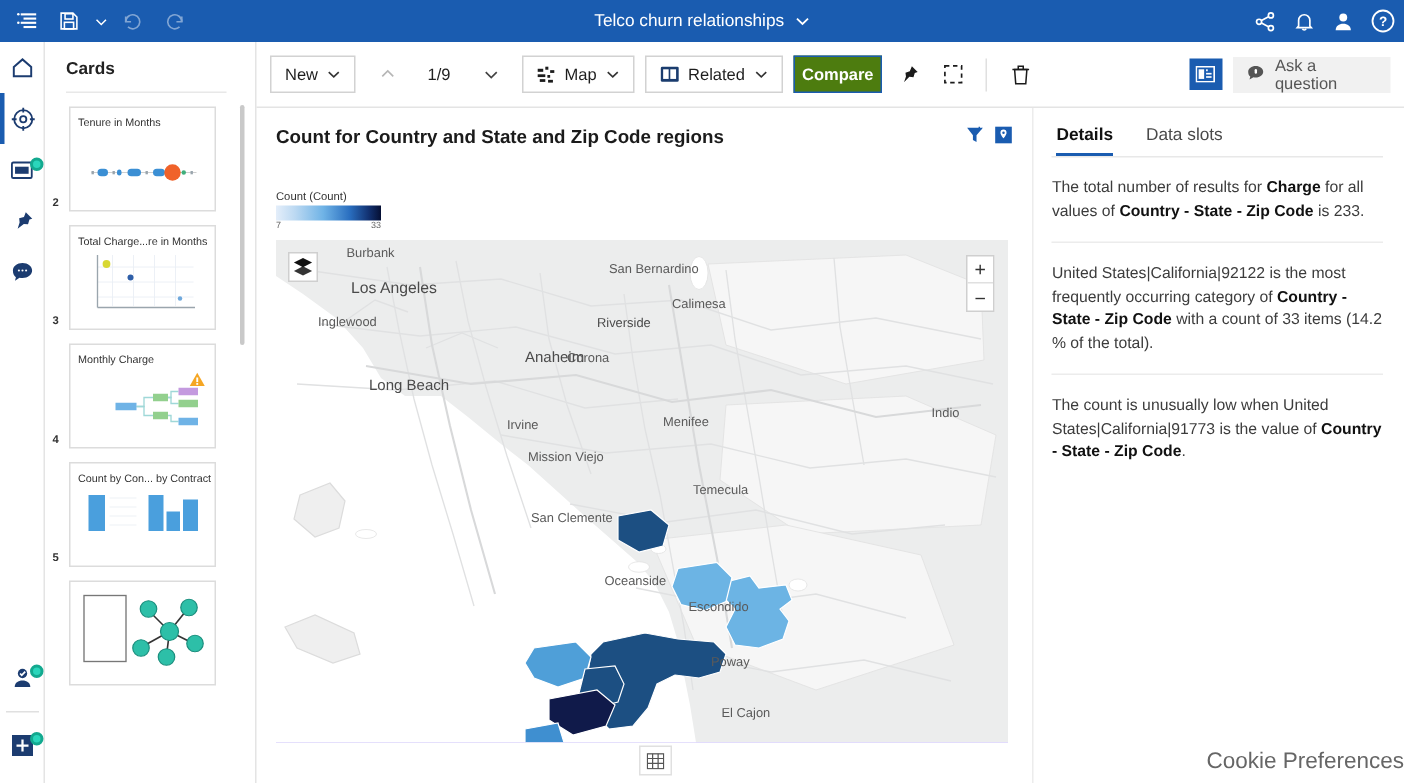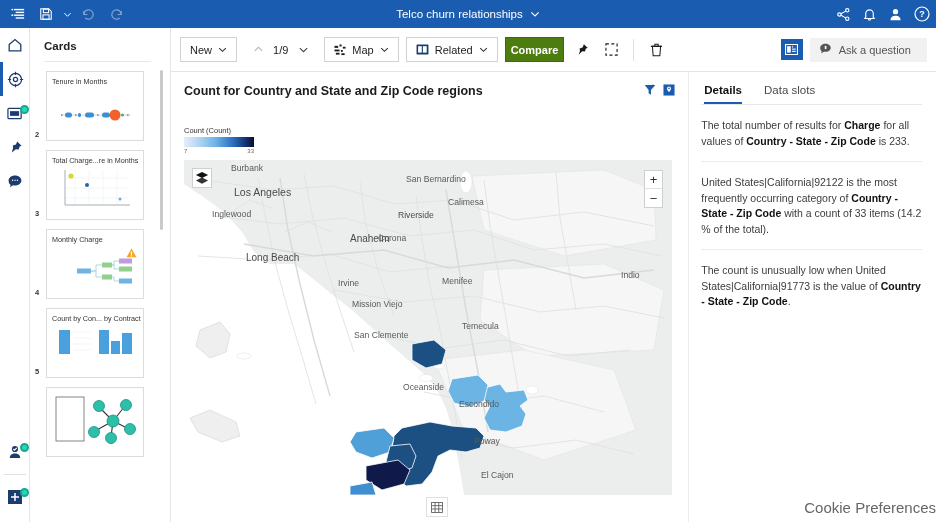--- a/index.html
+++ b/index.html
@@ -99,21 +99,21 @@
     position: relative; height: 44px; border-bottom: 1px solid #e4e4e4;
     display: flex; align-items: center; padding: 0 9px; gap: 7px;
   }
   .btn {
     height: 25px; border: 1px solid #d2d2d2; background: #fff;
     display: inline-flex; align-items: center; gap: 6px; padding: 0 9px;
     font-size: 11px; color: #1d1d1d; cursor: pointer; white-space: nowrap;
   }
   .btn.primary { background: #4d7c0f; color: #fff; border-color: #1a5cb0;
     font-weight: bold; padding: 0 5px; }
-  .pager { display: flex; align-items: center; gap: 4px; margin: 0 3px; }
+  .pager { display: flex; align-items: center; gap: 16px; margin: 0 3px; }
   .pager-num { font-size: 11px; color: #222; }
   .icon-btn {
     width: 22px; height: 22px; display: inline-flex; align-items: center;
     justify-content: center; cursor: pointer;
   }
   .tool-sep { width: 1px; height: 22px; background: #e0e0e0; margin: 0 4px; }
   .sq-blue {
     width: 22px; height: 21px; background: #1a5cb0; display: inline-flex;
     align-items: center; justify-content: center; cursor: pointer;
   }
@@ -670,21 +670,21 @@
             </g>
           </svg>
 
           <span class="city" style="left:47px;top:3px">Burbank</span>
           <span class="city dark" style="left:50px;top:26px;font-size:10.5px">Los Angeles</span>
           <span class="city" style="left:28px;top:49px">Inglewood</span>
           <span class="city dark" style="left:62px;top:92px;font-size:10px">Long Beach</span>
           <span class="city dark" style="left:166px;top:73px;font-size:10px">Anaheim</span>
           <span class="city" style="left:154px;top:118px">Irvine</span>
           <span class="city" style="left:168px;top:139px">Mission Viejo</span>
-          <span class="city" style="left:170px;top:170px">San Clemente</span>
+          <span class="city" style="left:170px;top:180px">San Clemente</span>
           <span class="city" style="left:222px;top:14px">San Bernardino</span>
           <span class="city" style="left:264px;top:37px">Calimesa</span>
           <span class="city dark" style="left:214px;top:50px">Riverside</span>
           <span class="city" style="left:194px;top:73px">Corona</span>
           <span class="city" style="left:258px;top:116px">Menifee</span>
           <span class="city" style="left:278px;top:161px">Temecula</span>
           <span class="city" style="left:437px;top:110px">Indio</span>
           <span class="city" style="left:219px;top:222px">Oceanside</span>
           <span class="city" style="left:275px;top:239px">Escondido</span>
           <span class="city" style="left:290px;top:276px">Poway</span>

